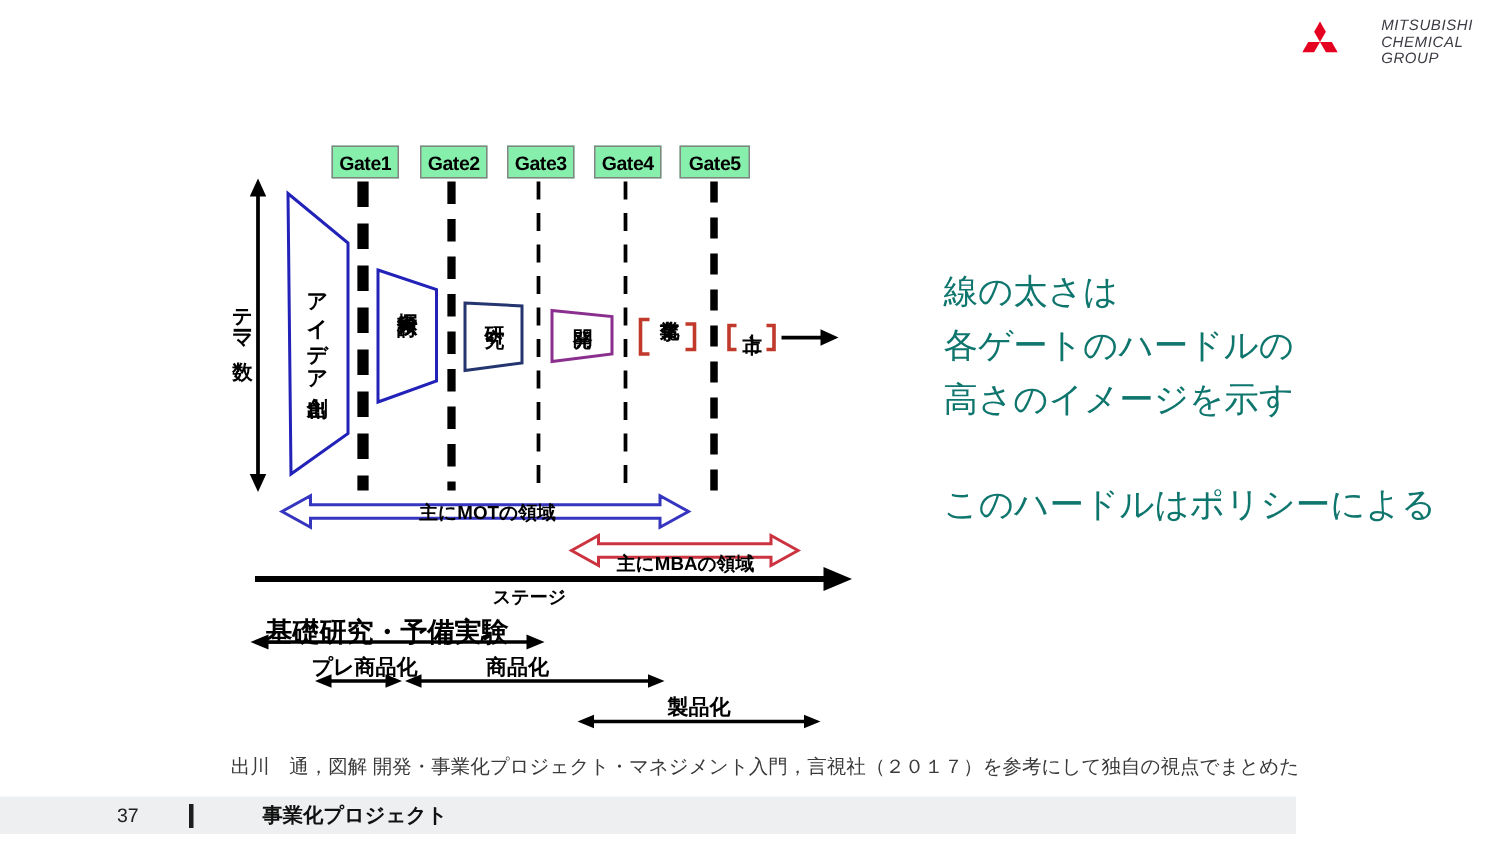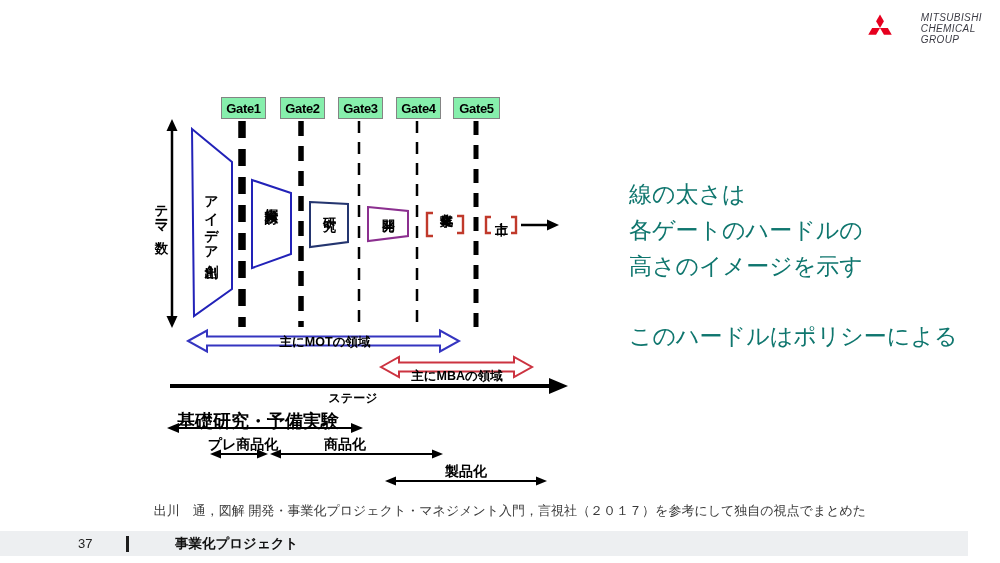--- a/index.html
+++ b/index.html
@@ -20,21 +20,21 @@
   .v-label{position:absolute;writing-mode:vertical-rl;text-orientation:mixed;font-weight:700;
            transform:translateX(-50%);letter-spacing:1px;white-space:nowrap;}
   
   .h-label{position:absolute;font-weight:700;transform:translateX(-50%);white-space:nowrap;}
   
   .annotation{left:629px;top:176px;font-size:23px;line-height:36px;color:#0f766e;font-weight:400;}
   .annotation .para2{margin-top:34px;}
   
   .citation{left:150px;top:502px;width:720px;text-align:center;font-size:13px;color:#3a3a3a;white-space:nowrap;}
   
-  .footer{left:0;top:531px;width:968px;height:25px;background:#edeff1;display:flex;align-items:center;}
+  .footer{left:0;top:531px;width:864px;height:25px;background:#edeff1;display:flex;align-items:center;}
   .footer .pagenum{margin-left:78px;font-size:13px;color:#222;}
   .footer .divider{margin-left:34px;width:2.5px;height:16px;background:#1d1d1d;}
   .footer .company{margin-left:46px;font-size:13.5px;font-weight:700;color:#111;}
 </style>
 </head>
 <body>
 
 <div class="slide">
 
 

